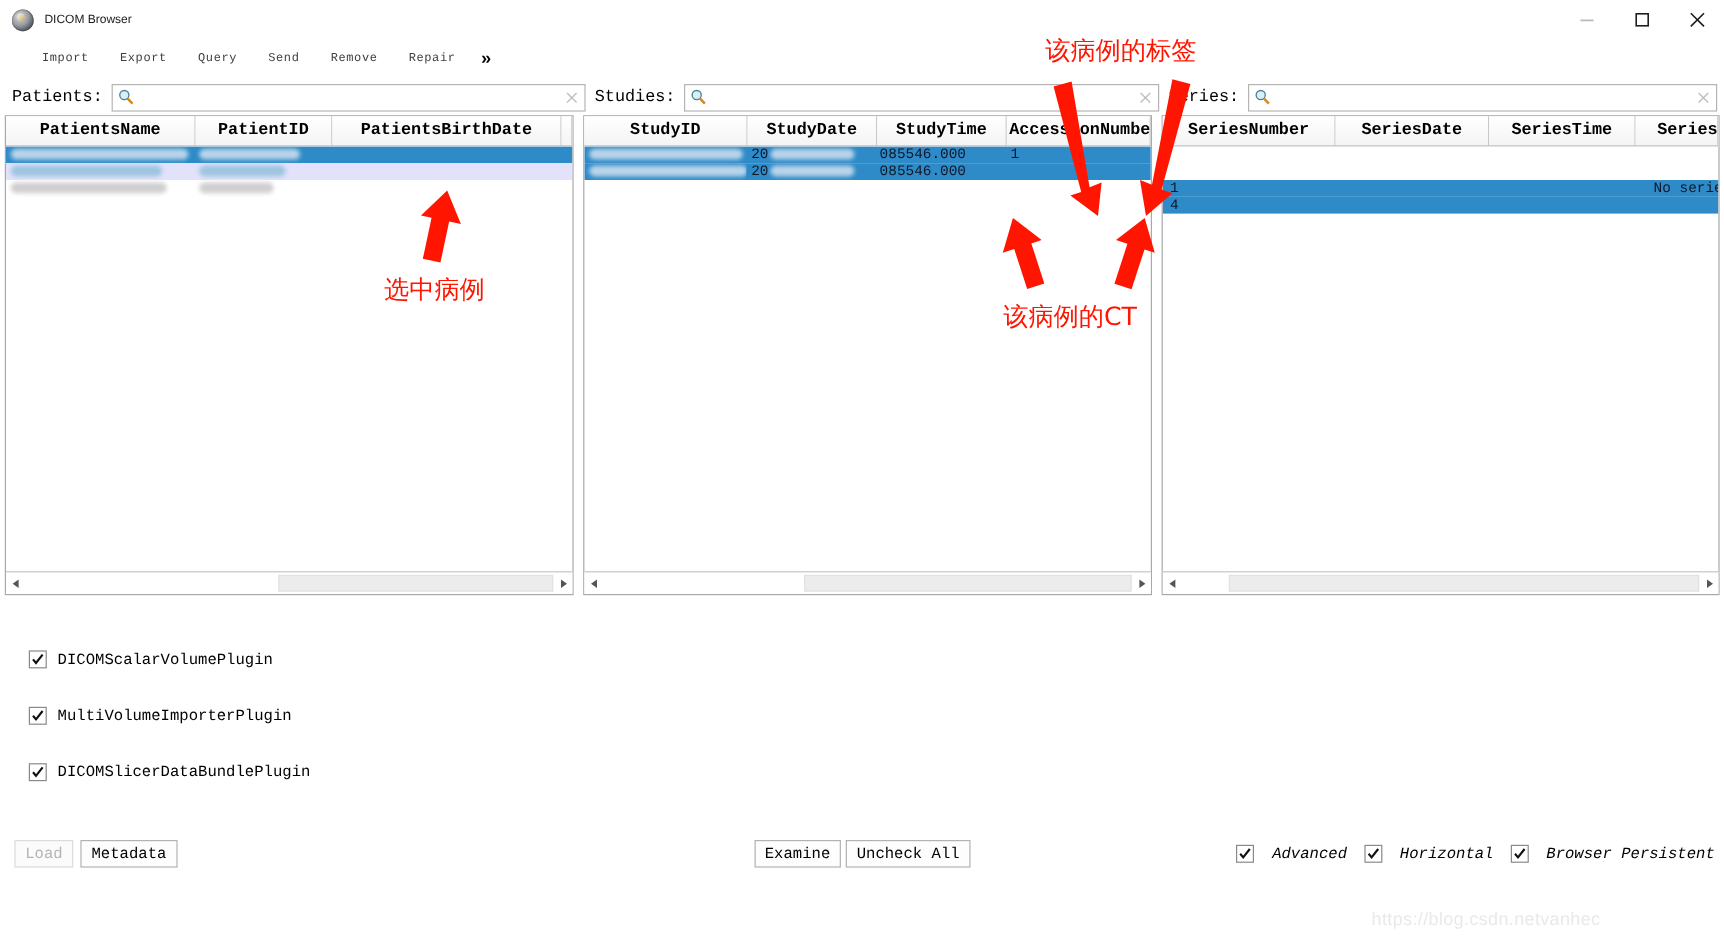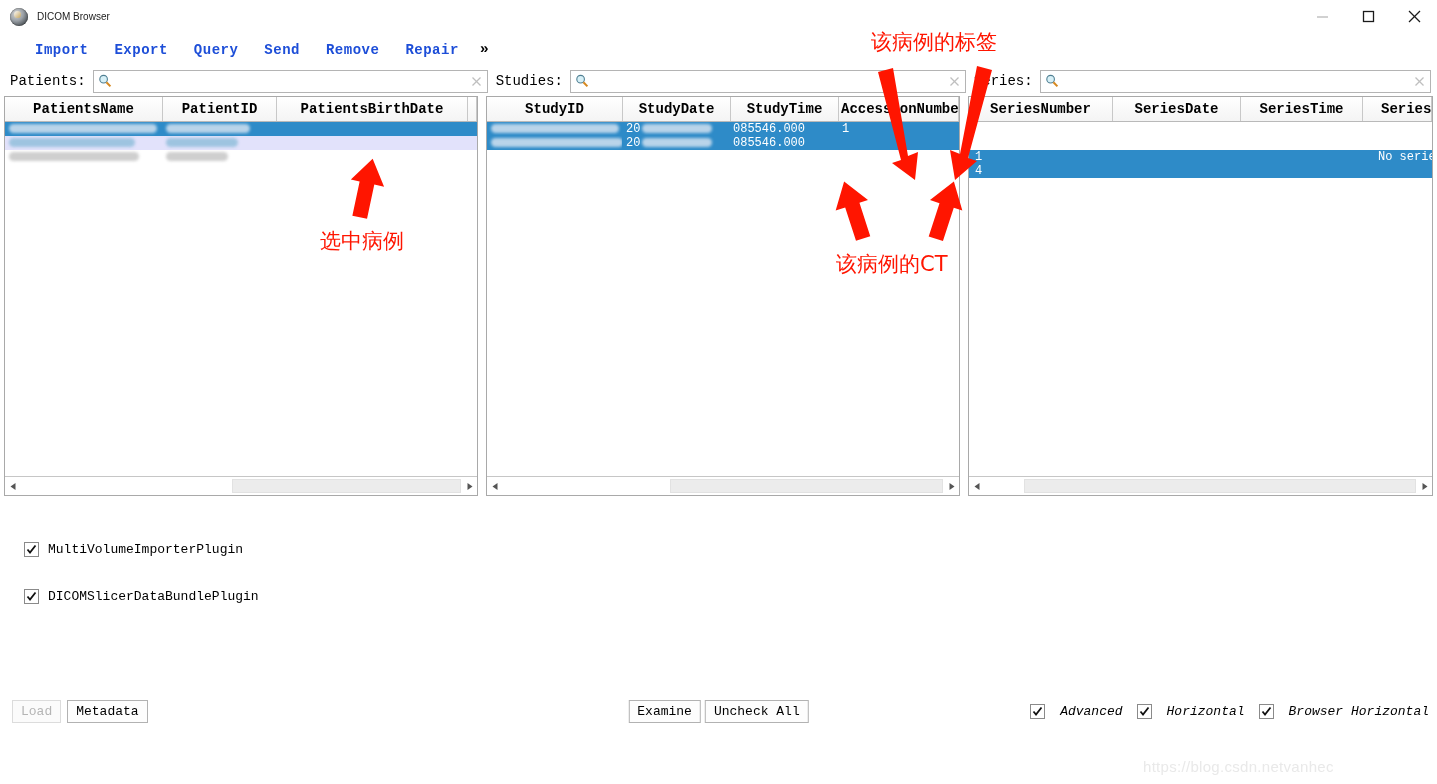--- a/index.html
+++ b/index.html
@@ -16,21 +16,21 @@
     background:radial-gradient(circle at 35% 32%,#d8d8d8 0%,#9aa0a6 42%,#5b6166 70%,#2c3135 100%);
     box-shadow:inset 0 0 1px #000;position:relative;}
   .app-icon:after{content:"";position:absolute;left:4px;top:3px;width:7px;height:7px;border-radius:50%;
     background:linear-gradient(135deg,#fff,#c9a14a);opacity:.85;}
   .app-title{font-family:"Liberation Sans","DejaVu Sans",sans-serif;font-size:10px;color:#1b1b1b;text-align:right;}
   .wincontrols{margin-left:auto;display:flex;height:33px;}
   .wc{width:46px;height:33px;display:flex;align-items:center;justify-content:center;}
   .wc svg{display:block;}
   
   .toolbar{height:33px;display:flex;align-items:center;padding-left:22px;gap:0;}
-  .tb-item{padding:3px 13px;font-size:14px;color:#1d4ed8;letter-spacing:.5px;font-weight:bold;}
+  .tb-item{padding:3px 13px;font-size:10px;color:#404040;letter-spacing:.5px;}
   .tb-more{padding:3px 8px;font-size:15px;font-weight:bold;}
   
   .searchrow{height:30px;display:flex;align-items:center;padding:0 6px 0 10px;gap:0;}
   .slabel{font-size:14px;white-space:nowrap;padding-right:7px;}
   .searchbox{flex:1;height:21px;border:1px solid #b4b4b4;background:#fff;display:flex;align-items:center;
      padding:0 4px;min-width:0;}
   .searchbox.pat{flex:0 0 385px;}
   .searchbox.stu{flex:0 0 386px;}
   .searchbox.ser{flex:1;}
   .mag{width:14px;height:14px;flex:0 0 14px;margin-right:4px;position:relative;}
@@ -40,21 +40,21 @@
   .panes{display:flex;height:400px;padding:0 4px;gap:8px;}
   .pane{border:1px solid #a9a9a9;background:#fff;display:flex;flex-direction:column;min-width:0;}
   .pane.patients{flex:0 0 472px;}
   .pane.studies{flex:0 0 472px;}
   .pane.series{flex:1;gap:28px;}
   .hdr{display:flex;height:24px;background:#fdfdfd;border-bottom:1px solid #b9b9b9;flex:0 0 24px;}
   .hcell{display:flex;align-items:center;justify-content:center;font-size:14px;font-weight:bold;
     border-right:1px solid #c8c8c8;background:linear-gradient(#ffffff,#f4f4f4);overflow:hidden;white-space:nowrap;}
   .rows{flex:1;overflow:hidden;position:relative;}
   .row{display:flex;height:14px;font-size:12px;align-items:center;}
-  .row.sel{background:#2e8bc8;color:#ffffff;}
+  .row.sel{background:#2e8bc8;color:#0f172a;}
   .row.alt{background:#e2e2fb;}
   .cell{overflow:hidden;white-space:nowrap;padding-left:4px;box-sizing:border-box;}
   .cell.num{padding-left:6px;}
   
   .blob{height:9px;border-radius:5px;display:inline-block;vertical-align:middle;
         filter:blur(1.6px);}
   .blob.lt{background:#b9d4ea;}
   .blob.md{background:#9ec4e0;}
   .blob.gy{background:#cfcfcf;}
   
@@ -302,20 +302,28 @@
 </div>
 
 <div class="lower">
   <div class="plugins">
     <div class="plugrow">
       <span class="cbx">
           <svg width="11" height="11" viewBox="0 0 11 11">
             <polyline points="1.5,5.5 4,8.5 9.5,1.5" fill="none" stroke="#111" stroke-width="1.8"></polyline>
           </svg>
         </span>
+      <span class="plugname">DICOMScalarVolumePlugin</span>
+    </div>
+    <div class="plugrow">
+      <span class="cbx">
+          <svg width="11" height="11" viewBox="0 0 11 11">
+            <polyline points="1.5,5.5 4,8.5 9.5,1.5" fill="none" stroke="#111" stroke-width="1.8"></polyline>
+          </svg>
+        </span>
       <span class="plugname">MultiVolumeImporterPlugin</span>
     </div>
     <div class="plugrow">
       <span class="cbx">
           <svg width="11" height="11" viewBox="0 0 11 11">
             <polyline points="1.5,5.5 4,8.5 9.5,1.5" fill="none" stroke="#111" stroke-width="1.8"></polyline>
           </svg>
         </span>
       <span class="plugname">DICOMSlicerDataBundlePlugin</span>
     </div>
@@ -348,21 +356,21 @@
           </svg>
         </span>
       <span>Horizontal</span>
     </div>
     <div class="bbcb">
       <span class="cbx">
           <svg width="11" height="11" viewBox="0 0 11 11">
             <polyline points="1.5,5.5 4,8.5 9.5,1.5" fill="none" stroke="#111" stroke-width="1.8"></polyline>
           </svg>
         </span>
-      <span>Browser Horizontal</span>
+      <span>Browser Persistent</span>
     </div>
   </div>
 </div>
 <div class="watermark">https://blog.csdn.netvanhec</div>
 
 <svg class="arrow-layer" viewBox="0 0 1437 784">
 
   <g>
     <path d="M 358,218 L 373,218 L 373,183 L 383,183 L 366,158 L 349,183 L 358,183 Z" fill="#ff1500" transform="rotate(12 366 190)"></path>
   </g>

